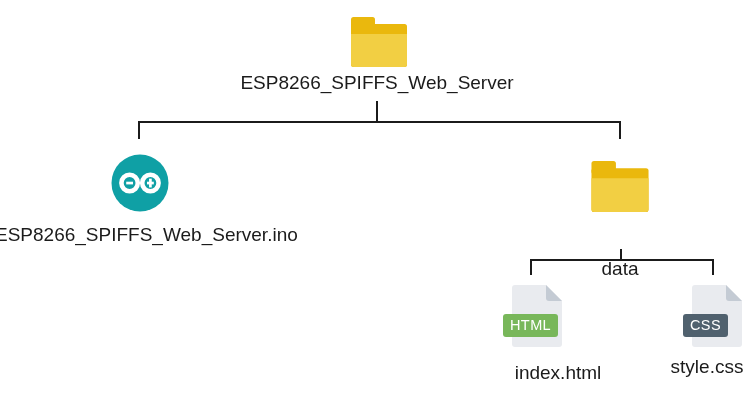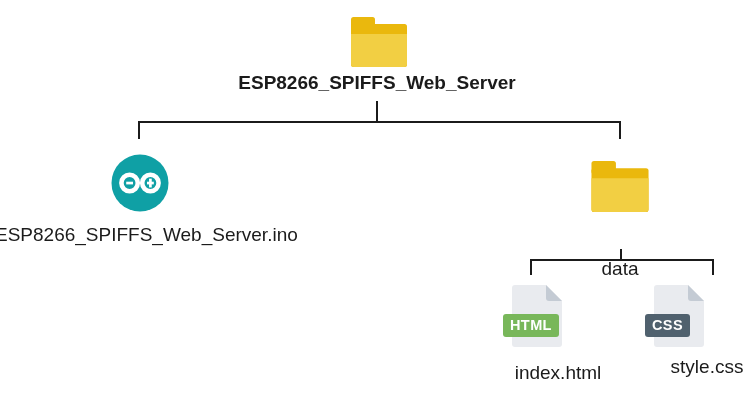--- a/index.html
+++ b/index.html
@@ -13,41 +13,41 @@
     position:absolute; color:var(--text,#1a1a1a);
     font-size:19px; text-align:center; white-space:nowrap;
   }
   .line { position:absolute; background:var(--line,#1a1a1a); }
   .icon { position:absolute; }
   .icon svg { display:block; }
   .filewrap { position:absolute; width:50px; height:62px; }
   .badge {
     position:absolute; left:-9px; top:29px; height:23px;
     border-radius:3px; color:var(--badge-text,#ffffff);
-    font-weight:bold; font-size:14.5px; line-height:23px;
+    font-weight:normal; font-size:14.5px; line-height:23px;
     padding:0 7px; letter-spacing:0.4px;
     font-family:"Liberation Sans", sans-serif;
   }
   .badge-html { background:var(--html-badge,#78b75a); }
   .badge-css  { background:var(--css-badge,#51626f); }
 </style>
 </head>
 <body>
 
 <div class="canvas">
 
   <div class="icon" style="left:351px; top:15px;">
     <svg width="56" height="52" viewBox="0 0 56 52">
       <rect x="0" y="2" width="24" height="13" rx="2.5" style="fill:var(--folder-top,#eab80d)"></rect>
       <rect x="0" y="9" width="56" height="43" rx="2.5" style="fill:var(--folder-top,#eab80d)"></rect>
       <path d="M0 19 h56 v30 a3 3 0 0 1 -3 3 h-50 a3 3 0 0 1 -3 -3 z" style="fill:var(--folder-body,#f2cf43)"></path>
     </svg>
   </div>
 
-  <div class="label" style="left:127px; top:72px; width:500px;font-weight:bold;">ESP8266_SPIFFS_Web_Server</div>
+  <div class="label" style="left:127px; top:72px; width:500px;">ESP8266_SPIFFS_Web_Server</div>
 
   <div class="line" style="left:376px; top:101px; width:2px; height:21px;"></div>
   <div class="line" style="left:138px; top:121px; width:483px; height:2px;"></div>
   <div class="line" style="left:138px; top:121px; width:2px; height:18px;"></div>
   <div class="line" style="left:619px; top:121px; width:2px; height:18px;"></div>
 
   <div class="icon" style="left:110px; top:153px;">
     <svg width="60" height="60" viewBox="0 0 60 60">
       <circle cx="30" cy="30" r="28.5" style="fill:var(--arduino-teal,#0fa0a5)"></circle>
       <circle cx="19.6" cy="30" r="8.2" fill="none" stroke="#ffffff" stroke-width="4.6"></circle>
@@ -78,21 +78,21 @@
   <div class="filewrap" style="left:512px; top:285px;">
     <svg width="50" height="62" viewBox="0 0 50 62">
       <path d="M0 3 a3 3 0 0 1 3 -3 h31 l16 16 v43 a3 3 0 0 1 -3 3 h-44 a3 3 0 0 1 -3 -3 z" style="fill:var(--page-fill,#e9ebef)"></path>
       <path d="M34 0 l16 16 h-13 a3 3 0 0 1 -3 -3 z" style="fill:var(--page-fold,#c4cbd4)"></path>
     </svg>
     <div class="badge badge-html">HTML</div>
   </div>
 
   <div class="label" style="left:458px; top:356px; width:200px;margin-top:6px;">index.html</div>
 
-  <div class="filewrap" style="left:654px; top:285px;">
+  <div class="filewrap" style="left:692px; top:285px;">
     <svg width="50" height="62" viewBox="0 0 50 62">
       <path d="M0 3 a3 3 0 0 1 3 -3 h31 l16 16 v43 a3 3 0 0 1 -3 3 h-44 a3 3 0 0 1 -3 -3 z" style="fill:var(--page-fill,#e9ebef)"></path>
       <path d="M34 0 l16 16 h-13 a3 3 0 0 1 -3 -3 z" style="fill:var(--page-fold,#c4cbd4)"></path>
     </svg>
     <div class="badge badge-css">CSS</div>
   </div>
 
   <div class="label" style="left:607px; top:356px; width:200px;">style.css</div>
 
 </div>

